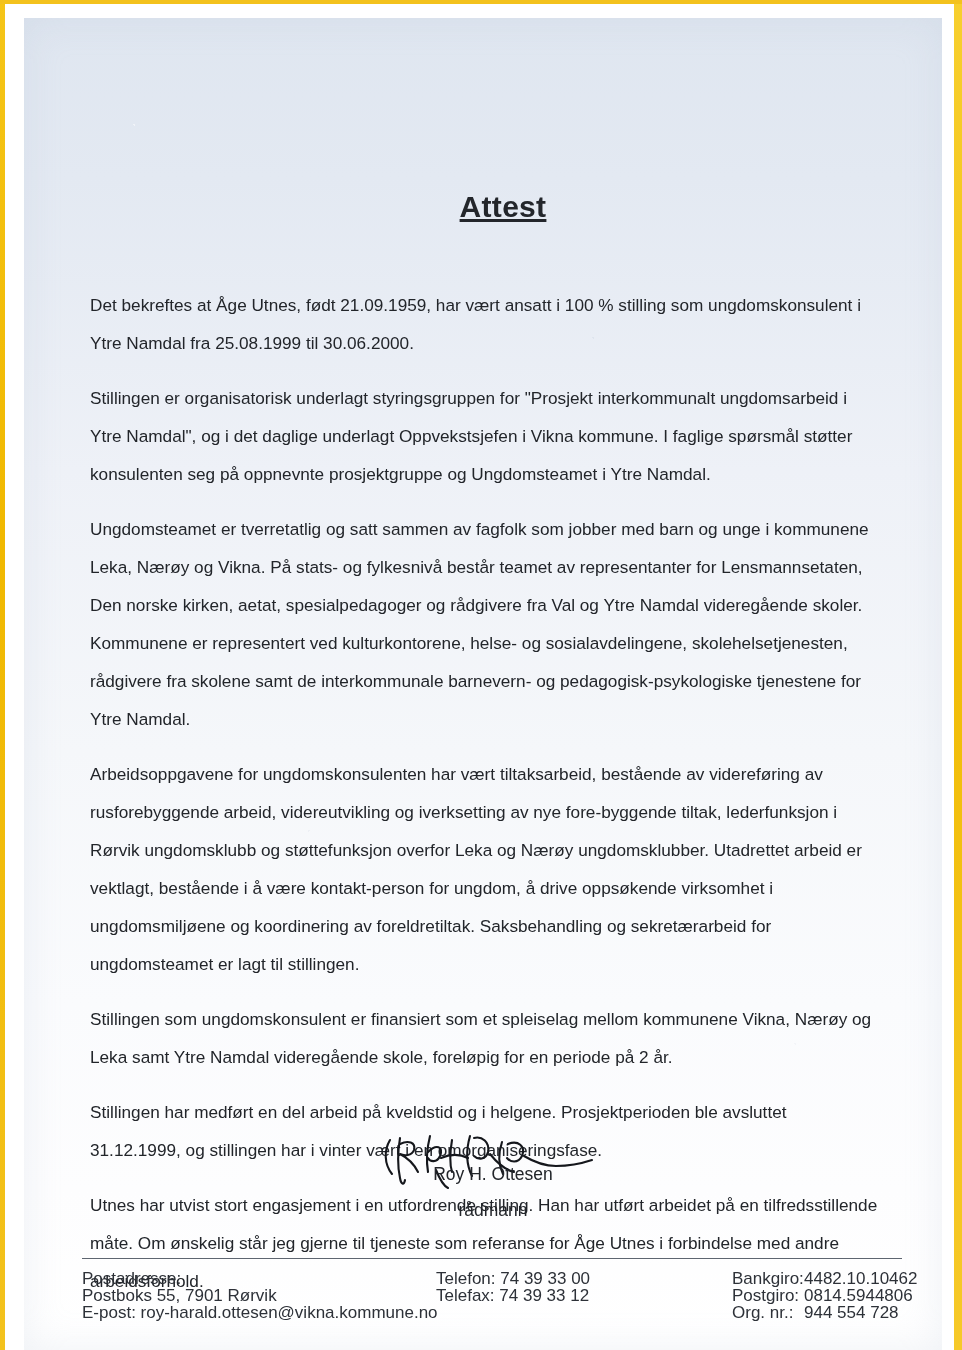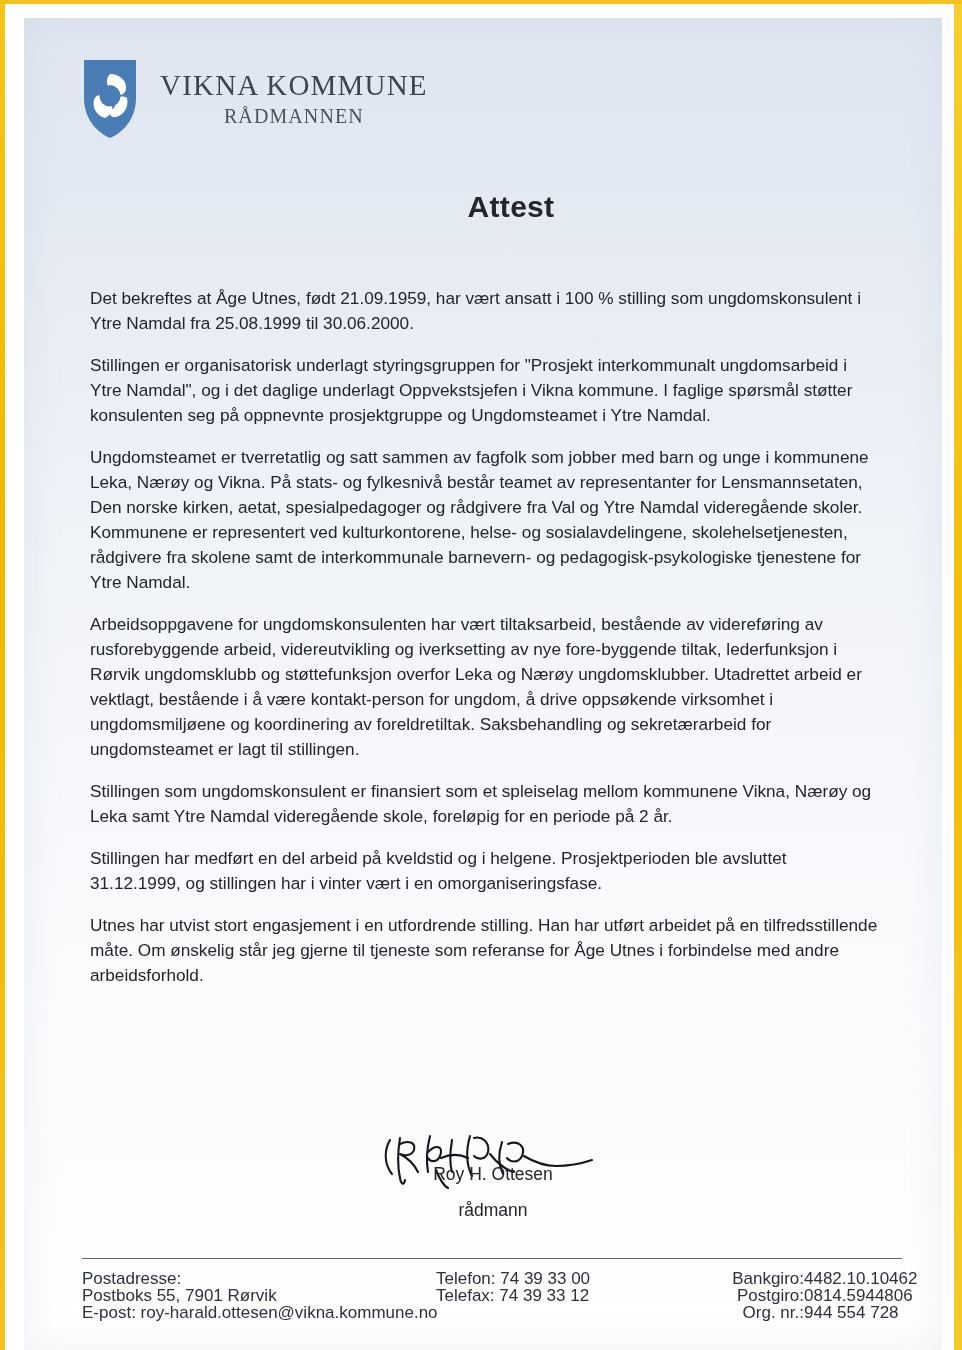--- a/index.html
+++ b/index.html
@@ -114,41 +114,42 @@
     font-family: "Liberation Serif", serif;
     font-size: 20px;
     letter-spacing: 1.1px;
     color: #4a5260;
     margin-top: 5px;
   }
 
   
   .doc-title {
     position: absolute;
-    left: 8px;
+    left: 0;
     top: 172px;
     width: 918px;
     text-align: center;
     padding-left: 40px;
     box-sizing: border-box;
     font-size: 30px;
     font-weight: bold;
     color: #23262b;
     letter-spacing: 0.3px;
+    text-decoration: underline;
   }
 
   
   .body-text {
     position: absolute;
     left: 66px;
     top: 268px;
     width: 790px;
     color: #22252a;
     font-size: 17.2px;
-    line-height: 25px;
+    line-height: 38px;
   }
   .body-text p {
     margin: 0 0 17px 0;
   }
 
   
   .sign-block {
     position: absolute;
     left: 0;
     top: 1118px;
@@ -206,55 +207,37 @@
     font-size: 17px;
     line-height: 17px;
     color: #2d3138;
   }
   .fcol { flex: 0 0 auto; }
   .fcol-1 { width: 306px; }
   .fcol-2 { width: 296px; margin-left: 48px; }
   .fcol-3 { width: 228px; }
   .frow { white-space: nowrap; display: flex; }
   .flabel { display: inline-block; }
-  .fcol-3 .flabel { width: 72px; text-align: right; }
+  .fcol-3 .flabel { width: 72px; }
   .fcol-3 .fvalue { display: inline-block; }
 </style>
 </head>
 <body>
 
 <div class="screen">
 
   <div class="edge-left"></div>
   <div class="edge-right"></div>
   <div class="edge-top"></div>
 
   <div class="mount"></div>
 
   <div class="page">
     <div class="content">
 
-      <div class="letterhead">
-        <svg class="crest" viewBox="0 0 56 82">
-          <path d="M2,2 H54 V40 C54,60 42,74 28,80 C14,74 2,60 2,40 Z" fill="#4a7cb5"></path>
-          <g fill="#ffffff">
-            <path d="M28,16 C38,16 45,23 44,31 C43,36 39,38 36,36 C34,34.5 35,31 33,29
-                     C31,27 28,27 26,28 C24,24 25,19 28,16 Z"></path>
-            <path d="M45,40 C47,49 42,57 34,59 C30,60 27,57 28,54 C28.6,51.8 32,51 33,48
-                     C34,45.3 33,42.6 31,41 C35,38.6 41,37.6 45,40 Z"></path>
-            <path d="M23,60 C15,58 10,50 12,42 C13,38 17,36 20,38 C22,39.3 21.6,43 23.3,45
-                     C25,47 28,47.6 30,47 C31,51 29.6,57 23,60 Z"></path>
-          </g>
-          <circle cx="28" cy="38" r="10.5" fill="#4a7cb5"></circle>
-        </svg>
-        <div class="org-block">
-          <div class="org-name">VIKNA KOMMUNE</div>
-          <div class="org-sub">RÅDMANNEN</div>
-        </div>
-      </div>
 
       <div class="doc-title">Attest</div>
 
       <div class="body-text">
         <p>Det bekreftes at Åge Utnes, født 21.09.1959, har vært ansatt i 100 % stilling som ungdomskonsulent i Ytre Namdal fra 25.08.1999 til 30.06.2000.</p>
         <p>Stillingen er organisatorisk underlagt styringsgruppen for "Prosjekt interkommunalt ungdomsarbeid i Ytre Namdal", og i det daglige underlagt Oppvekstsjefen i Vikna kommune. I faglige spørsmål støtter konsulenten seg på oppnevnte prosjektgruppe og Ungdomsteamet i Ytre Namdal.</p>
         <p>Ungdomsteamet er tverretatlig og satt sammen av fagfolk som jobber med barn og unge i kommunene Leka, Nærøy og Vikna. På stats- og fylkesnivå består teamet av representanter for Lensmannsetaten, Den norske kirken, aetat, spesialpedagoger og rådgivere fra Val og Ytre Namdal videregående skoler. Kommunene er representert ved kulturkontorene, helse- og sosialavdelingene, skolehelsetjenesten, rådgivere fra skolene samt de interkommunale barnevern- og pedagogisk-psykologiske tjenestene for Ytre Namdal.</p>
         <p>Arbeidsoppgavene for ungdomskonsulenten har vært tiltaksarbeid, bestående av videreføring av rusforebyggende arbeid, videreutvikling og iverksetting av nye fore-byggende tiltak, lederfunksjon i Rørvik ungdomsklubb og støttefunksjon overfor Leka og Nærøy ungdomsklubber. Utadrettet arbeid er vektlagt, bestående i å være kontakt-person for ungdom, å drive oppsøkende virksomhet i ungdomsmiljøene og koordinering av foreldretiltak. Saksbehandling og sekretærarbeid for ungdomsteamet er lagt til stillingen.</p>
         <p>Stillingen som ungdomskonsulent er finansiert som et spleiselag mellom kommunene Vikna, Nærøy og Leka samt Ytre Namdal videregående skole, foreløpig for en periode på 2 år.</p>
         <p>Stillingen har medført en del arbeid på kveldstid og i helgene. Prosjektperioden ble avsluttet 31.12.1999, og stillingen har i vinter vært i en omorganiseringsfase.</p>

